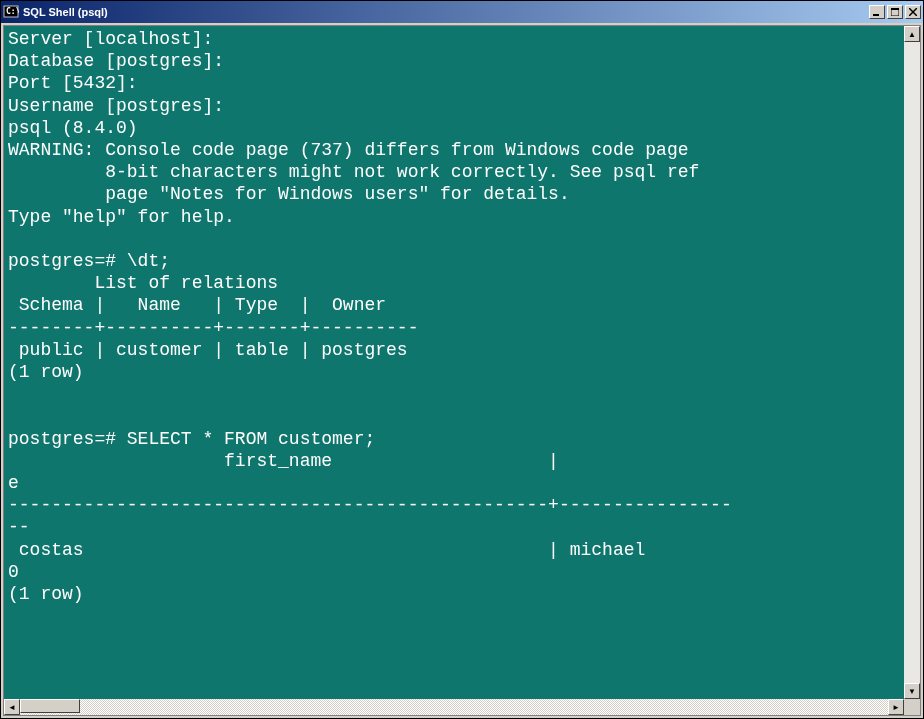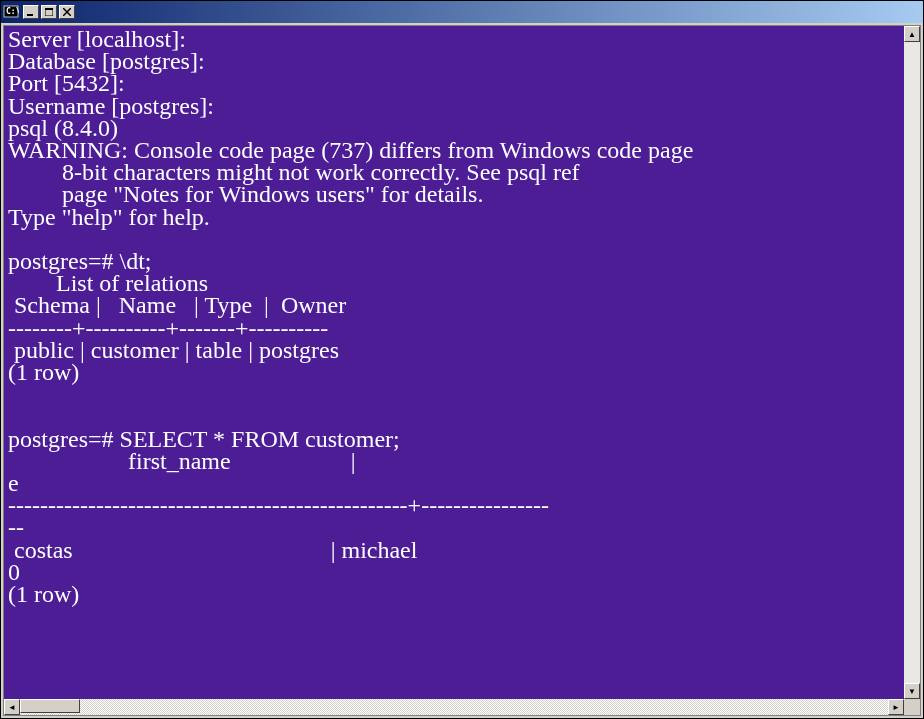--- a/index.html
+++ b/index.html
@@ -65,24 +65,24 @@
       border: 1px solid #808080;
     }
     .terminal-wrap {
       flex: 1;
       display: flex;
       background: #000;
       overflow: hidden;
     }
     .terminal {
       flex: 1;
-      background: #4c1d95;
+      background: #0f766e;
       color: #fff;
-      font-family: Liberation Serif, serif;
-      font-size: 24px;
+      font-family: Liberation Mono, monospace;
+      font-size: 18px;
       line-height: 22.2px;
       white-space: pre;
       padding: 2px 4px;
       overflow: hidden;
     }
     .vscrollbar {
       width: 16px;
       background: #d4d0c8;
       display: flex;
       flex-direction: column;
@@ -128,20 +128,21 @@
 <body>
 
 <div class="window">
   <div class="titlebar">
     <span class="titlebar-icon">
       <svg width="16" height="16" viewBox="0 0 16 16">
         <rect x="1" y="2" width="14" height="11" fill="#000" stroke="#c0c0c0"></rect>
         <text x="3" y="10" font-size="8" fill="#fff" font-family="monospace">C:\</text>
       </svg>
     </span>
+    <span class="titlebar-title">SQL Shell (psql)</span>
     <div class="titlebar-buttons">
       <div class="titlebar-btn">
         <svg width="8" height="8" viewBox="0 0 8 8">
             <rect x="0" y="6" width="6" height="2" fill="#000"></rect>
           </svg>
       </div>
       <div class="titlebar-btn">
         <svg width="8" height="8" viewBox="0 0 8 8">
             <rect x="0" y="0" width="8" height="8" fill="none" stroke="#000" stroke-width="1"></rect>
             <rect x="0" y="0" width="8" height="2" fill="#000"></rect>

